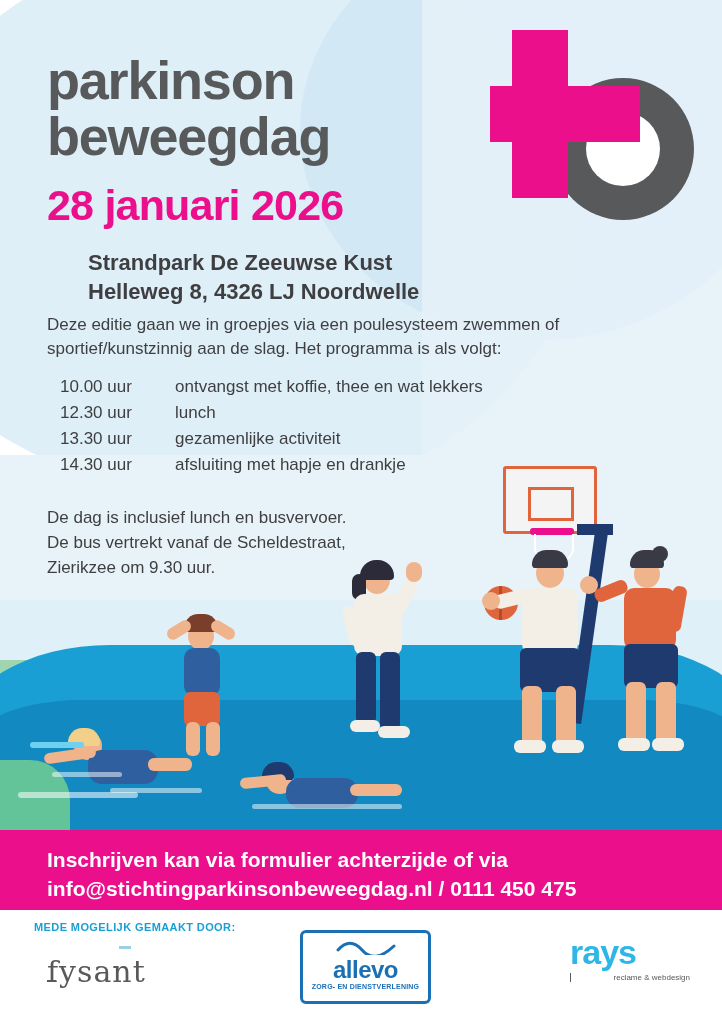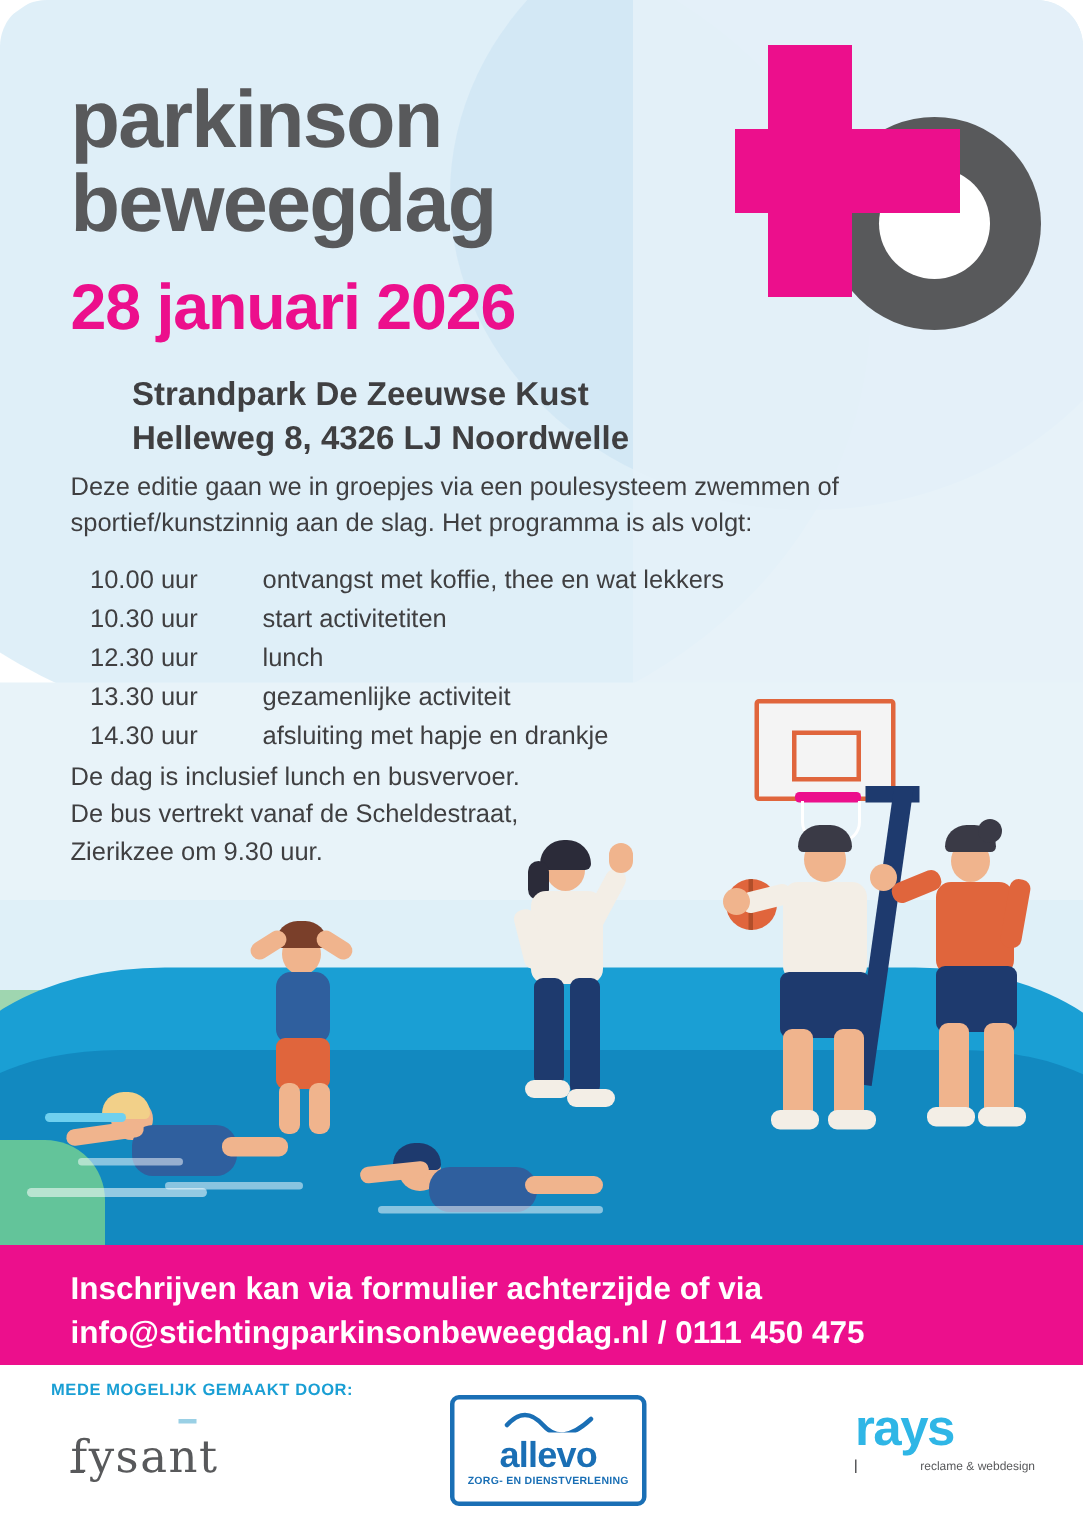--- a/index.html
+++ b/index.html
@@ -10,21 +10,20 @@
   body {
     font-family: "Liberation Sans", sans-serif;
     -webkit-font-smoothing: antialiased;
   }
   #poster {
     position: relative;
     width: 722px;
     height: 1024px;
     overflow: hidden;
     background: #ffffff;
-    border-radius: 31px;
   }
 
   
   .bg-layer {
     position: absolute;
     inset: 0;
     overflow: hidden;
   }
   .bg-blue-wash {
     position: absolute;
@@ -579,24 +578,20 @@
       <span>Deze editie gaan we in groepjes via een poulesysteem zwemmen of</span>
       <span>sportief/kunstzinnig aan de slag. Het programma is als volgt:</span>
     </div>
 
     <div class="schedule">
       <div class="schedule-row">
         <div class="schedule-time">10.00 uur</div>
         <div class="schedule-desc">ontvangst met koffie, thee en wat lekkers</div>
       </div>
       <div class="schedule-row">
-        <div class="schedule-time">10.30 uur</div>
-        <div class="schedule-desc">start activitetiten</div>
-      </div>
-      <div class="schedule-row">
         <div class="schedule-time">12.30 uur</div>
         <div class="schedule-desc">lunch</div>
       </div>
       <div class="schedule-row">
         <div class="schedule-time">13.30 uur</div>
         <div class="schedule-desc">gezamenlijke activiteit</div>
       </div>
       <div class="schedule-row">
         <div class="schedule-time">14.30 uur</div>
         <div class="schedule-desc">afsluiting met hapje en drankje</div>

